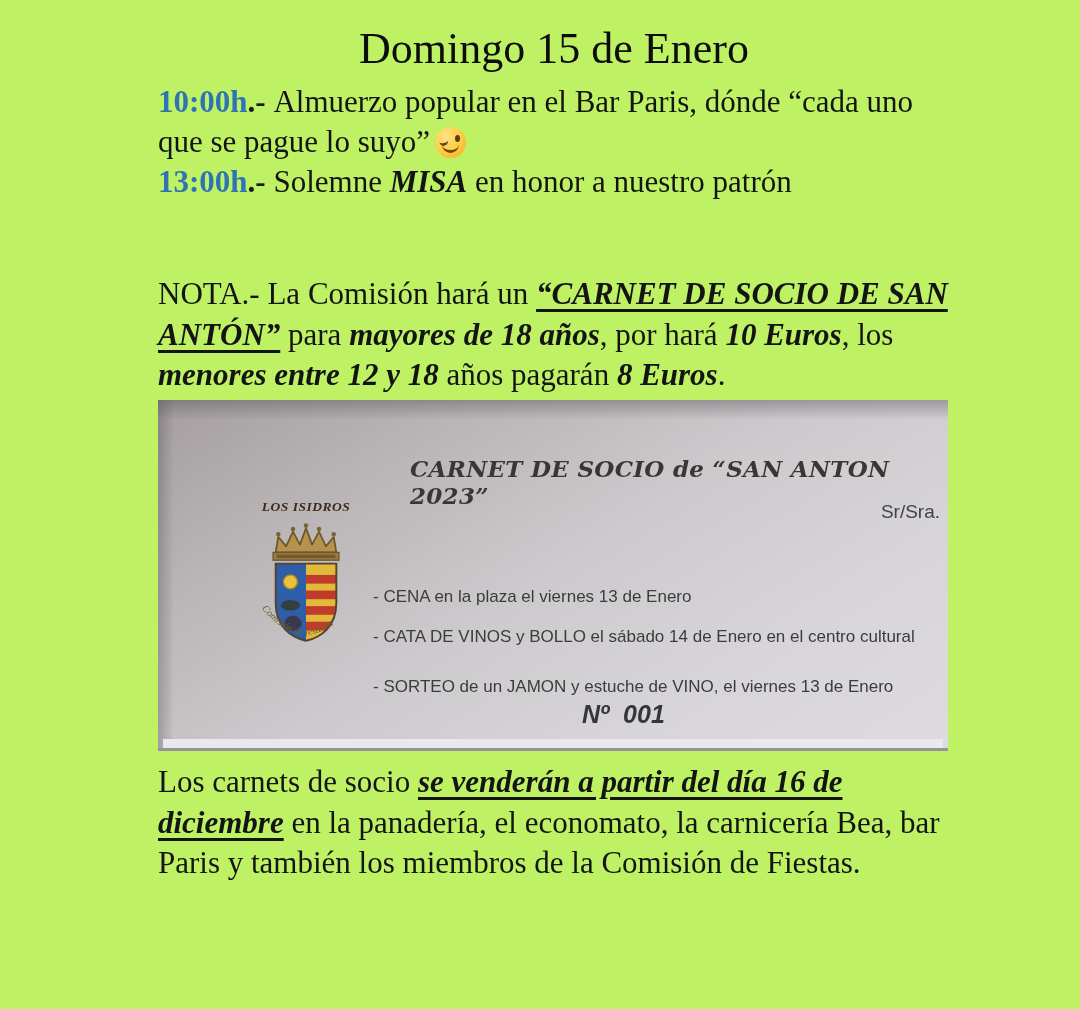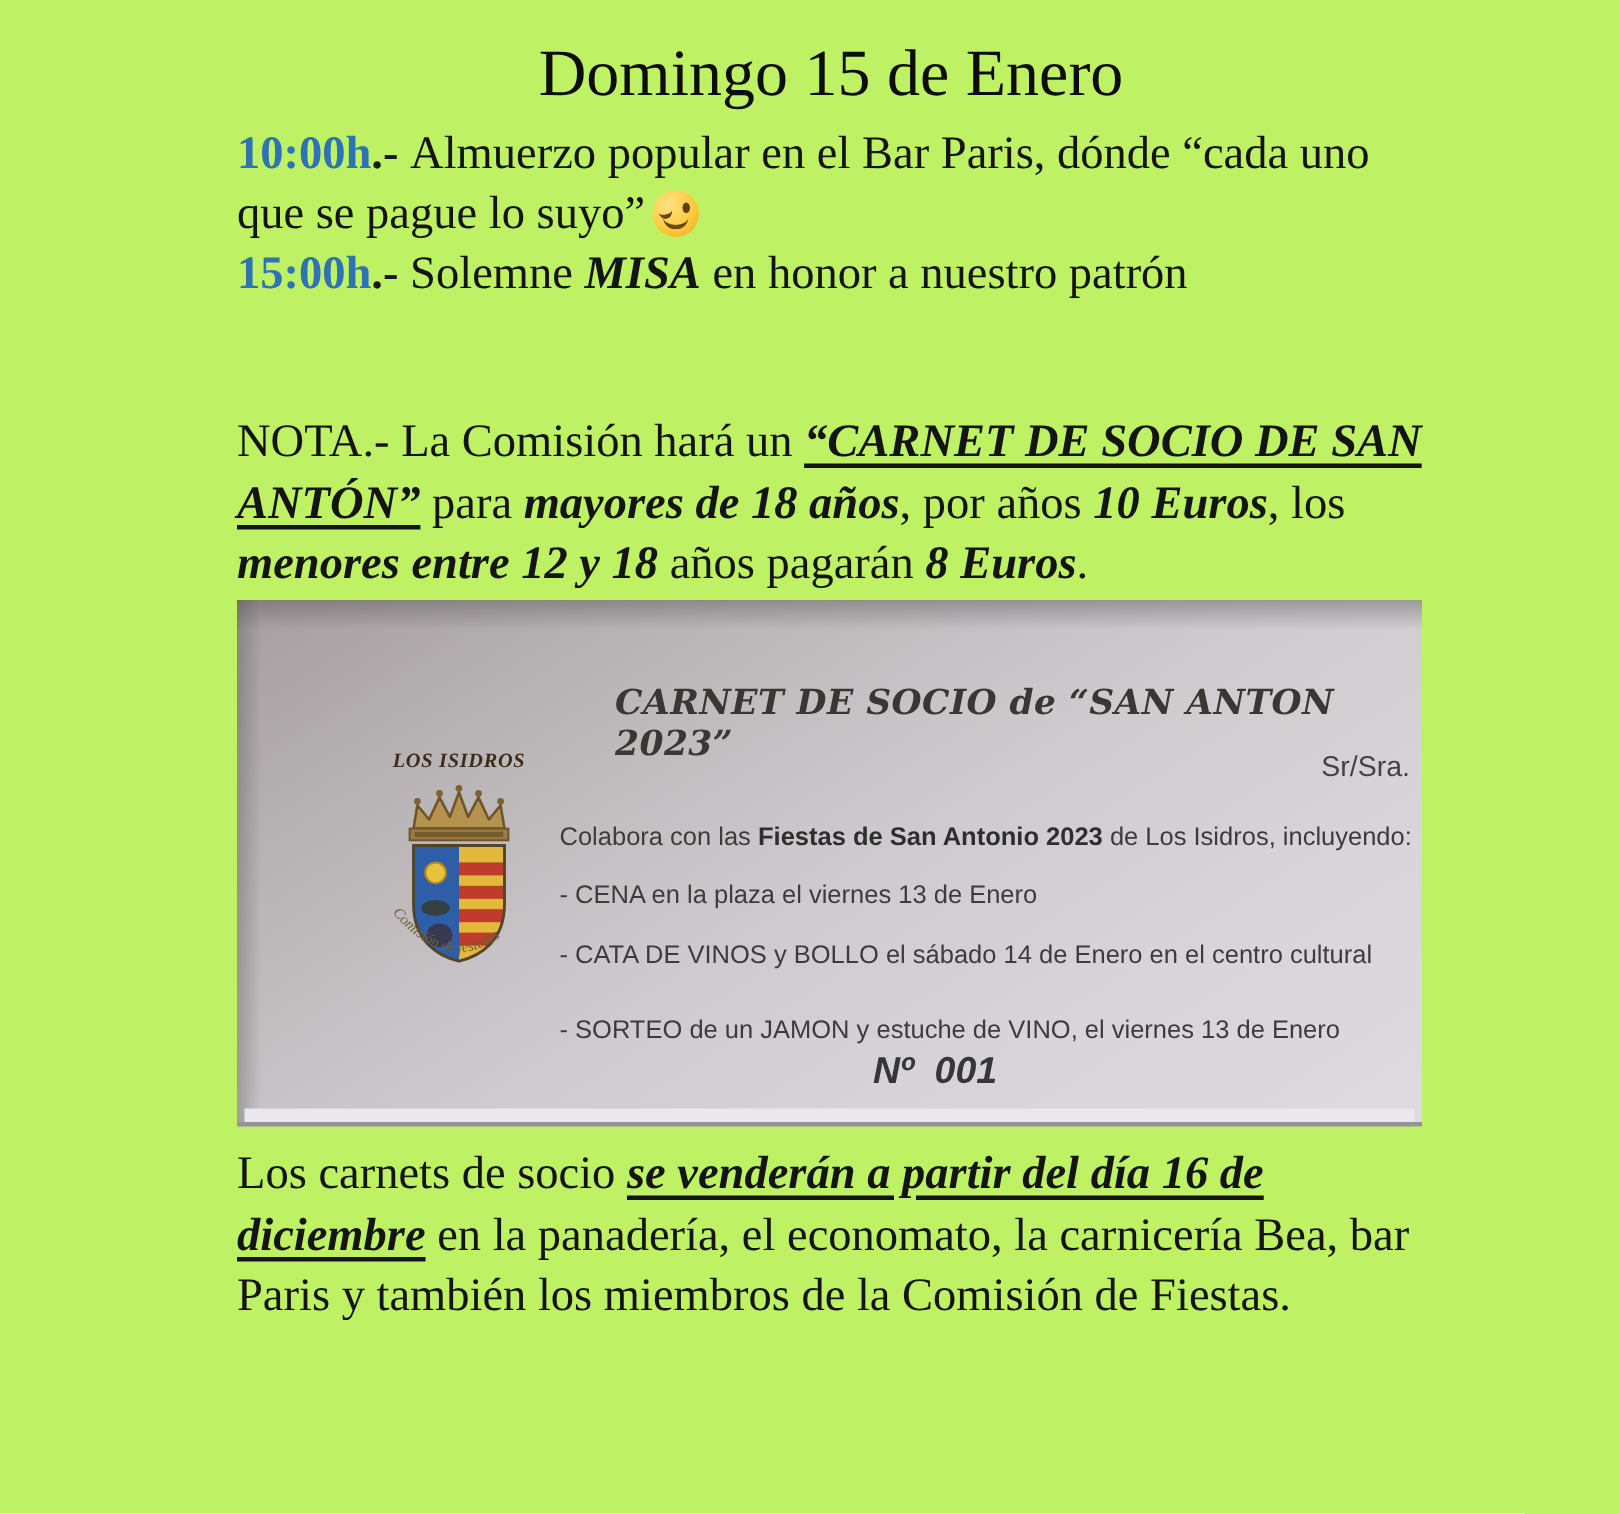--- a/index.html
+++ b/index.html
@@ -49,23 +49,23 @@
 </head>
 <body>
 
 <div class="page">
   <div class="content">
 
     <h1 class="doc-title">Domingo 15 de Enero</h1>
 
     <p class="para sched"><span class="time">10:00h</span><span class="sep">.- </span><span>Almuerzo popular en el Bar Paris, dónde “cada uno que se pague lo suyo”</span><span class="emoji"><span class="e-wink"></span><span class="e-eye"></span><span class="e-mouth"></span></span></p>
 
-    <p class="para"><span class="time">15:00h</span><span class="sep">.- </span><span>Solemne </span><span class="bi">MISA</span><span> en honor a nuestro patrón</span></p>
+    <p class="para"><span class="time">13:00h</span><span class="sep">.- </span><span>Solemne </span><span class="bi">MISA</span><span> en honor a nuestro patrón</span></p>
 
-    <p class="para nota"><span>NOTA.- La Comisión hará un </span><span class="biu">“CARNET DE SOCIO DE SAN ANTÓN”</span><span> para </span><span class="bi">mayores de 18 años</span><span>, por años </span><span class="bi">10 Euros</span><span>, los </span><span class="bi">menores entre 12 y 18</span><span> años pagarán </span><span class="bi">8 Euros</span><span>.</span></p>
+    <p class="para nota"><span>NOTA.- La Comisión hará un </span><span class="biu">“CARNET DE SOCIO DE SAN ANTÓN”</span><span> para </span><span class="bi">mayores de 18 años</span><span>, por hará </span><span class="bi">10 Euros</span><span>, los </span><span class="bi">menores entre 12 y 18</span><span> años pagarán </span><span class="bi">8 Euros</span><span>.</span></p>
 
 
     <div class="photo">
       <div class="photo-strip"></div>
 
       <div class="card-title">CARNET DE SOCIO de “SAN ANTON 2023”</div>
 
       <div class="emblem">
         <div class="emblem-caption">LOS ISIDROS</div>
         <svg width="100" height="130" viewBox="0 0 110 150">
@@ -97,21 +97,20 @@
             <textPath href="#arcT" startOffset="6">Comisión de festeros</textPath>
           </text>
         </svg>
       </div>
 
       <div class="sr-row">
         <span>Sr/Sra.</span>
         <span class="dotline"></span>
       </div>
 
-      <div class="colabora"><span>Colabora con las </span><b>Fiestas de San Antonio 2023</b><span> de Los Isidros, incluyendo:</span></div>
 
       <div class="card-item it1">- CENA en la plaza el viernes 13 de Enero</div>
       <div class="card-item it2">- CATA DE VINOS y BOLLO el sábado 14 de Enero en el centro cultural</div>
       <div class="card-item it3">- SORTEO de un JAMON y estuche de VINO, el viernes 13 de Enero</div>
 
       <div class="card-num">Nº  001</div>
     </div>
 
     <p class="para footer"><span>Los carnets de socio </span><span class="biu">se venderán a partir del día 16 de diciembre</span><span> en la panadería, el economato, la carnicería Bea, bar Paris y también los miembros de la Comisión de Fiestas.</span></p>
 

